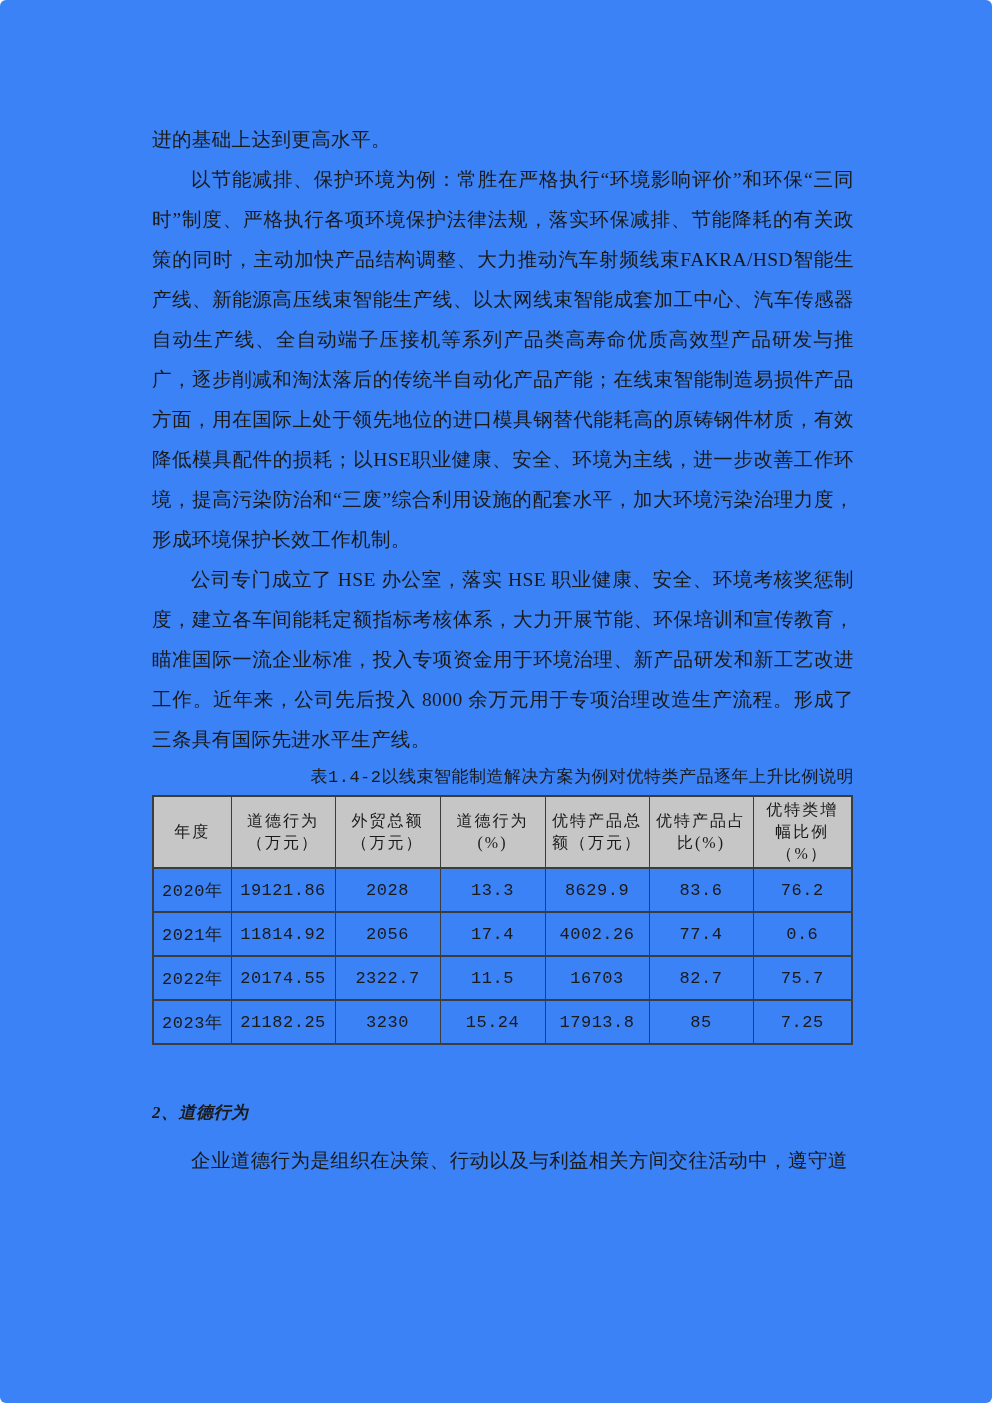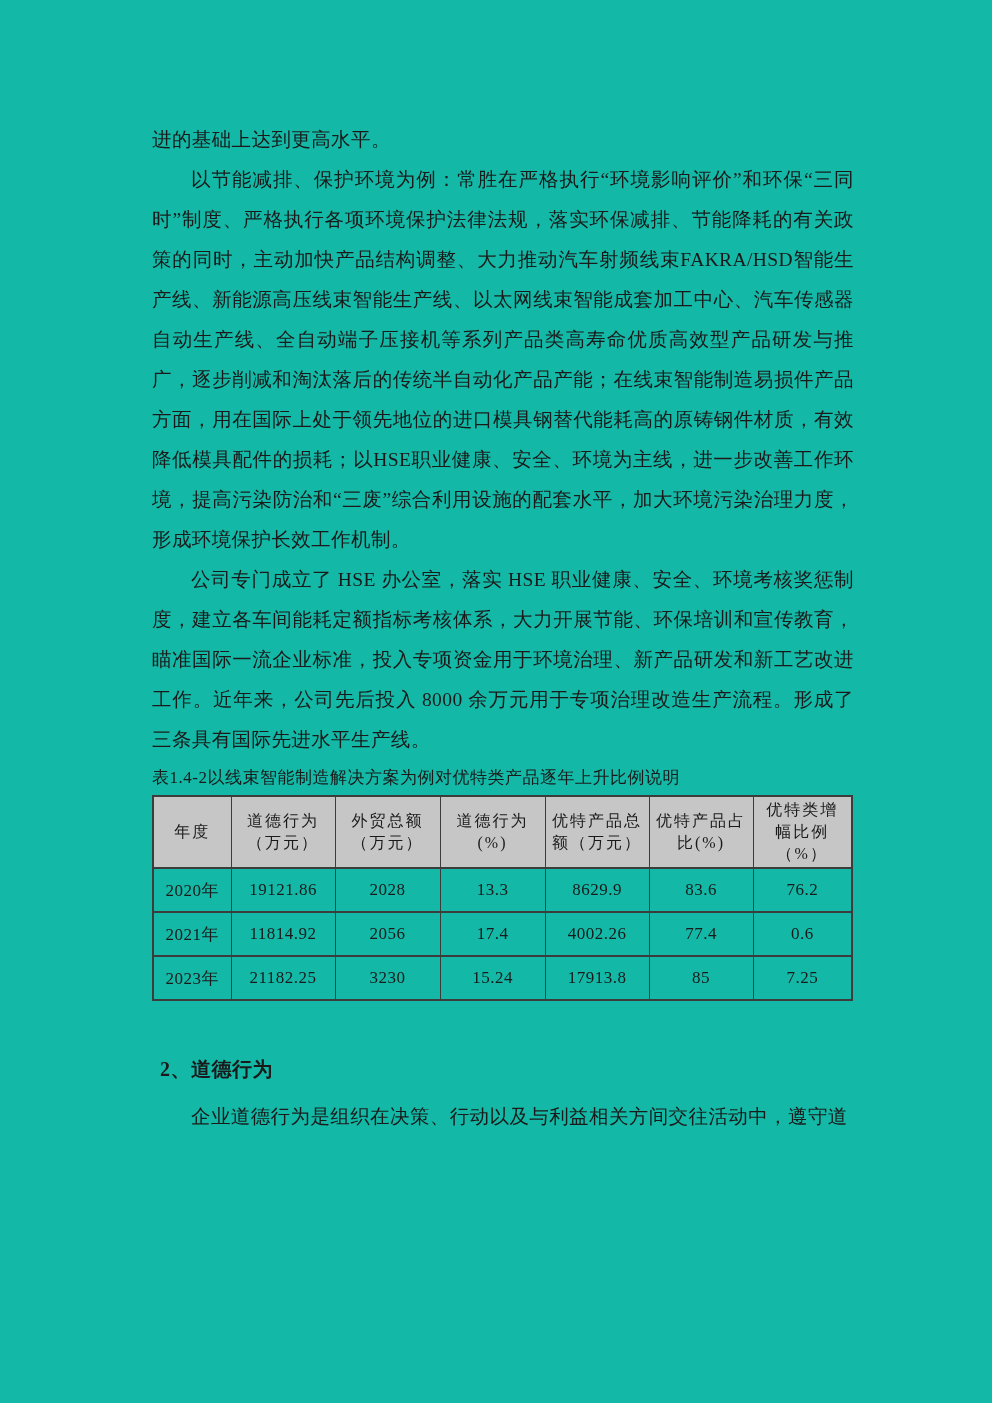--- a/index.html
+++ b/index.html
@@ -1,45 +1,47 @@
 <!DOCTYPE html>
 <html lang="zh"><head>
 <meta charset="utf-8">
 <style>
   html,body { margin:0; padding:0; background:#ffffff; }
   .page {
     position: relative;
     width: 992px;
     height: 1403px;
-    background: #14b8a6;
+    background: #3b82f6;
     overflow: hidden;
     font-family: "Liberation Serif", "DejaVu Serif", serif;
     color: #1a1a1a;
+    border-radius: 6px;
   }
   .content {
     position: absolute;
     left: 152px;
     top: 120px;
     width: 702px;
   }
   .para {
     margin: 0;
     font-size: 19.5px;
     line-height: 40px;
     text-align: justify;
     text-justify: inter-ideograph;
     letter-spacing: 0.4px;
   }
   .para.indent { text-indent: 2em; }
   .table-caption {
     margin-top: 5px;
     font-size: 17px;
     line-height: 26px;
-    text-align: left;
+    text-align: right;
     letter-spacing: 0.5px;
+    font-family: Liberation Mono, monospace;
   }
   table.dtable {
     margin-top: 4px;
     border-collapse: collapse;
     width: 699px;
     table-layout: fixed;
     border: 2px solid #3c3c3c;
   }
   table.dtable th, table.dtable td {
     border-top: 2px solid #3c3c3c;
@@ -56,28 +58,30 @@
     font-weight: normal;
     font-size: 16px;
     line-height: 22px;
     letter-spacing: 2px;
     height: 56px;
   }
   table.dtable td {
     font-size: 17px;
     height: 44px;
     letter-spacing: 0.5px;
+    font-family: Liberation Mono, monospace;
   }
   .section-heading {
-    margin: 8px;
+    margin: 0;
     margin-top: 48px;
-    font-size: 20px;
+    font-size: 17px;
     line-height: 40px;
     font-weight: bold;
     letter-spacing: 0.5px;
+    font-style: italic;
   }
   .closing { margin-top: 8px; }
 </style>
 </head>
 <body>
 
 <div class="page">
   <div class="content">
 
     <p class="para">进的基础上达到更高水平。</p>
@@ -120,20 +124,29 @@
         <tr>
           <td>2021年</td>
           <td>11814.92</td>
           <td>2056</td>
           <td>17.4</td>
           <td>4002.26</td>
           <td>77.4</td>
           <td>0.6</td>
         </tr>
         <tr>
+          <td>2022年</td>
+          <td>20174.55</td>
+          <td>2322.7</td>
+          <td>11.5</td>
+          <td>16703</td>
+          <td>82.7</td>
+          <td>75.7</td>
+        </tr>
+        <tr>
           <td>2023年</td>
           <td>21182.25</td>
           <td>3230</td>
           <td>15.24</td>
           <td>17913.8</td>
           <td>85</td>
           <td>7.25</td>
         </tr>
       </tbody>
     </table>

